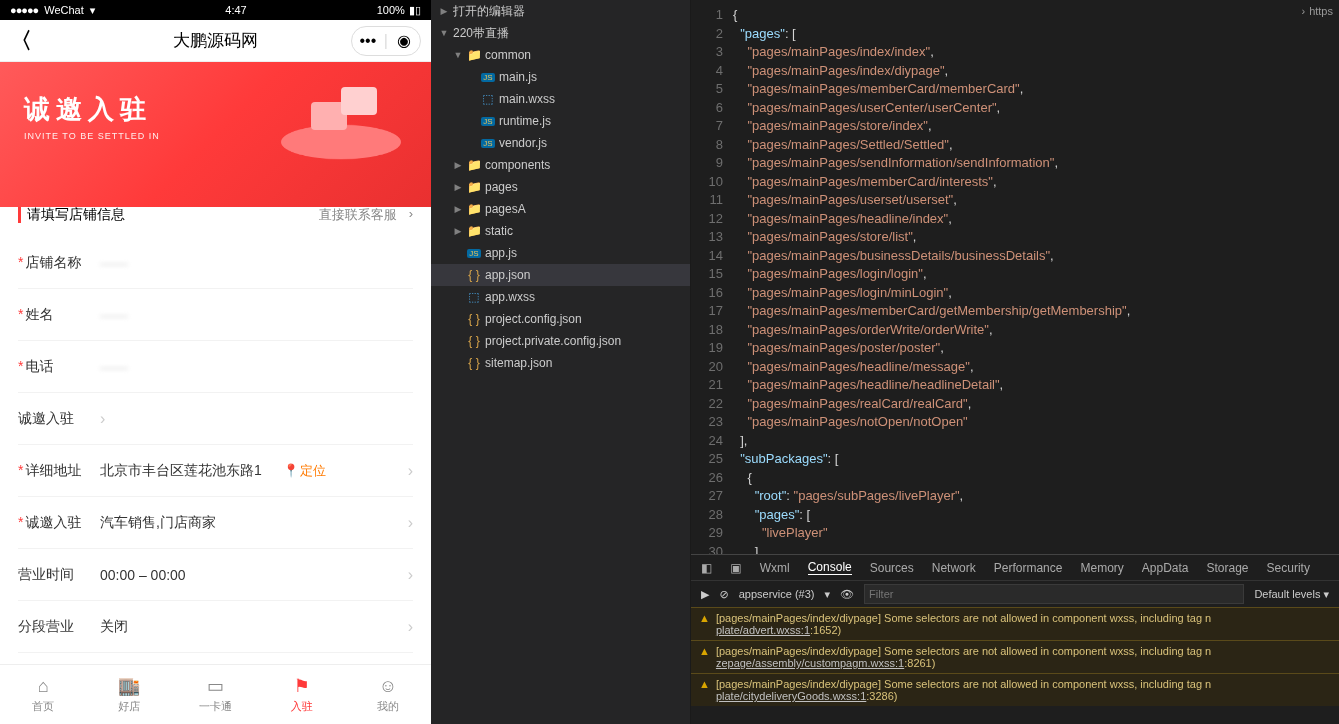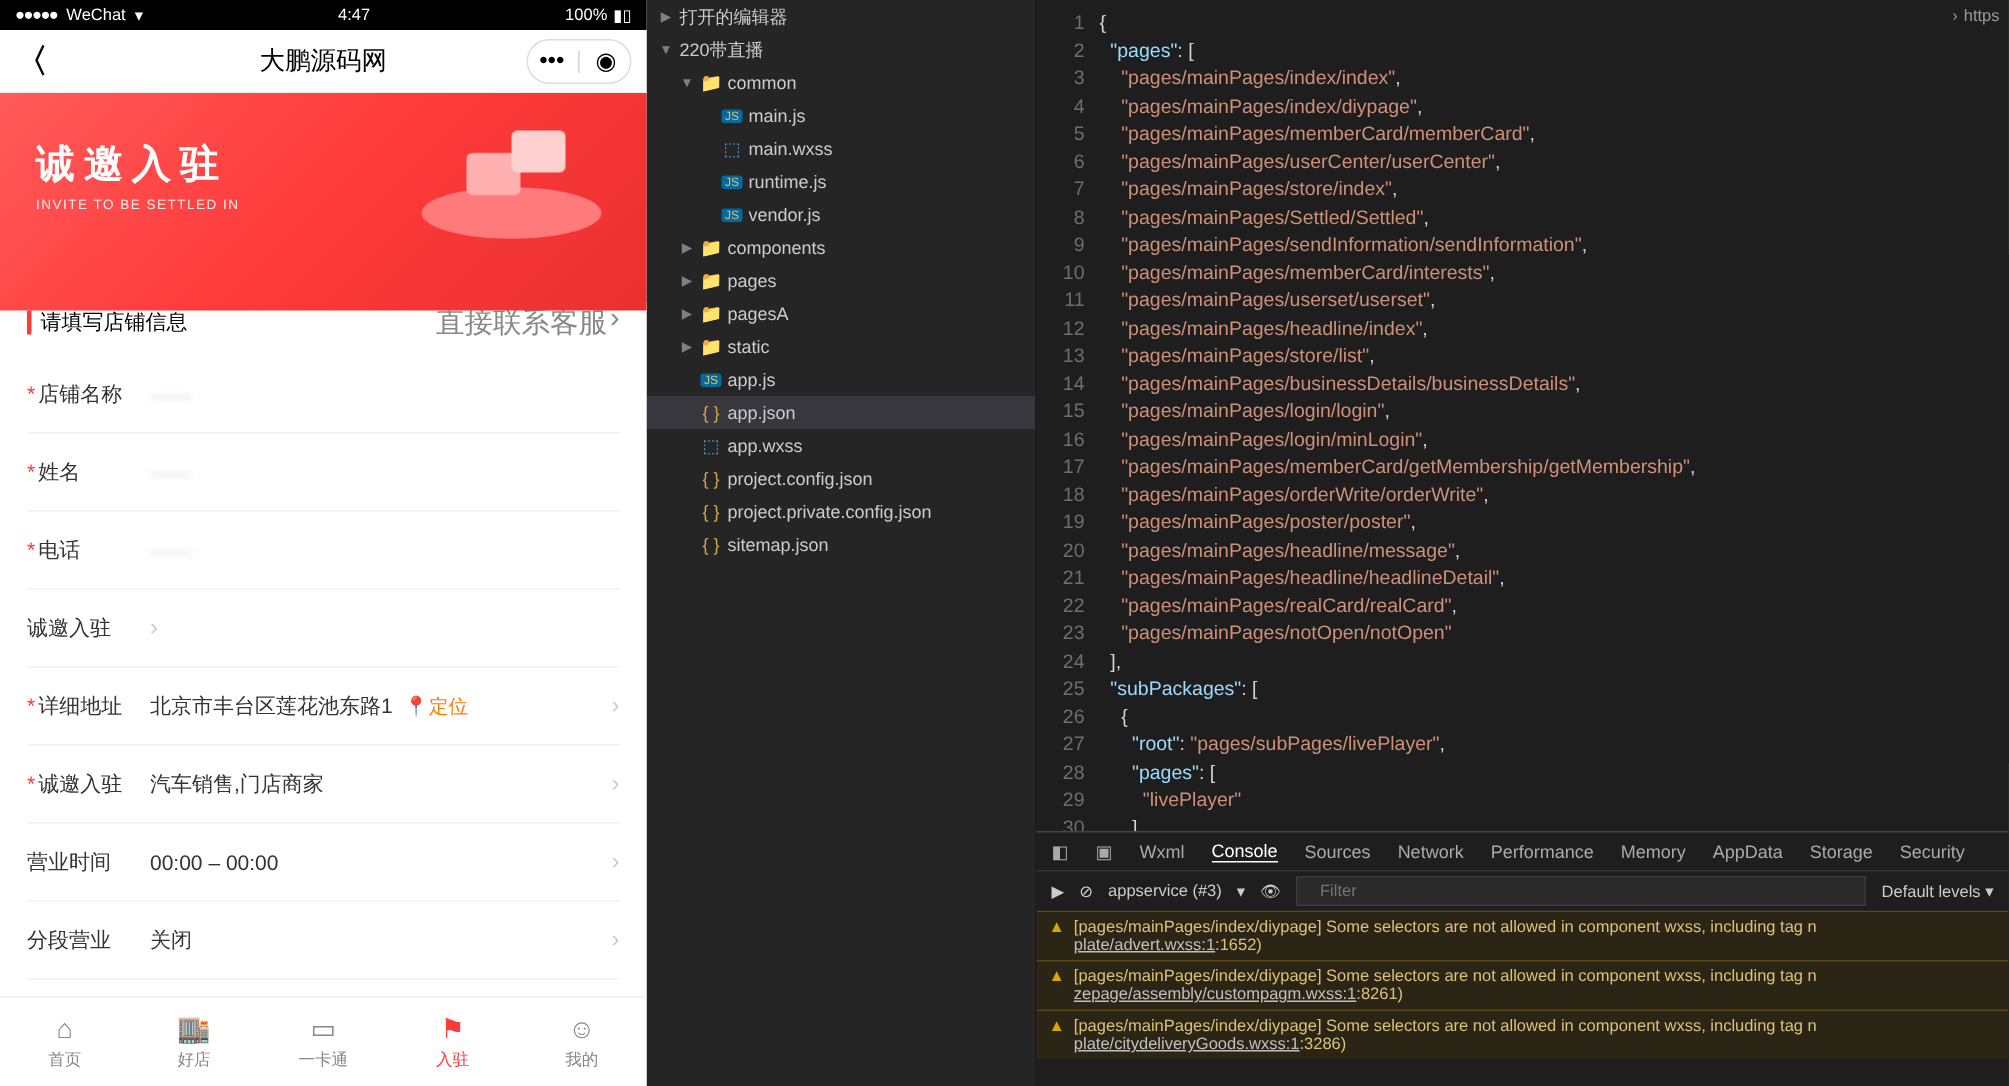--- a/index.html
+++ b/index.html
@@ -22,29 +22,29 @@
 .banner-title { font-size: 26px; font-weight: 600; letter-spacing: 6px; }
 .banner-sub { font-size: 9px; letter-spacing: 1px; margin-top: 4px; opacity: .9; }
 .banner-art { position: absolute; right: 20px; top: 20px; width: 140px; height: 100px; }
 .banner-art .platform { position:absolute; bottom:10px; left:10px; width:120px; height:60px; background:#ff7a7a; border-radius:50%; transform: rotateX(55deg); }
 .banner-art .box { position:absolute; width:36px; height:28px; background:#ffb0b0; border-radius:4px; }
 
 .form-card { background:#fff; margin:-14px 0 0 0; border-radius:10px 10px 0 0; padding: 0 18px; flex:1; overflow:hidden; }
 .form-head { display:flex; justify-content:space-between; align-items:center; height:44px; font-size:14px; }
 .form-head-left { display:flex; align-items:center; gap:6px; font-weight:500; }
 .red-bar { width:3px; height:16px; background:#ff3a3a; }
-.form-head-right { font-size:19px; color:#888; display:flex; gap:2px; }
+.form-head-right { font-size:13px; color:#888; display:flex; gap:12px; }
 
 .form-row { height:52px; border-bottom:1px solid #f2f2f2; display:flex; align-items:center; font-size:14px; }
 .f-label { width:82px; color:#333; display:flex; gap:2px; }
 .req { color:#ff3a3a; }
 .f-value { flex:1; color:#333; }
 .f-value.blur { color:#ccc; filter: blur(2px); }
 .f-chevron { color:#ccc; font-size:16px; }
-.locate { color:#ff7a00; font-size:13px; margin-left:8px; }
+.locate { color:#ff7a00; font-size:13px; margin-left:22px; }
 
 .tabbar { height:60px; border-top:1px solid #eee; display:flex; background:#fff; }
 .tab-item { flex:1; display:flex; flex-direction:column; align-items:center; justify-content:center; font-size:11px; color:#888; gap:2px; cursor:pointer; }
 .tab-item.active { color:#ff3a3a; }
 .tab-icon { font-size:18px; }
 
 
 .explorer { width: 260px; background:#252526; color:#ccc; font-size:12px; border-right:1px solid #1a1a1a; overflow:hidden; }
 .exp-row { height:22px; display:flex; align-items:center; gap:4px; padding-left:8px; cursor:pointer; white-space:nowrap; }
 .exp-row.sel { background:#37373d; }
@@ -64,21 +64,21 @@
 .s { color:#ce9178; }
 .breadcrumb { position:absolute; top:2px; right:6px; font-size:11px; color:#999; display:flex; gap:4px; align-items:center;}
 
 
 .bottom { height:170px; border-top:1px solid #444; display:flex; flex-direction:column; background:#1e1e1e; }
 .b-tabs1 { height:22px; display:flex; align-items:center; gap:18px; padding:0 10px; font-size:11px; color:#888; background:#252526; }
 .b-tabs1 .act { color:#fff; }
 .b-tabs2 { height:26px; display:flex; align-items:center; gap:18px; padding:0 10px; font-size:12px; color:#aaa; border-bottom:1px solid #333; }
 .b-tabs2 .act { color:#fff; border-bottom:1px solid #fff; }
 .b-filter { height:26px; display:flex; align-items:center; gap:10px; padding:0 10px; font-size:11px; color:#ccc; }
-.b-filter input { background:#2a2a2a; border:1px solid #3a3a3a; color:#ccc; height:20px; padding:0 15px; flex:1; font-size:11px; }
+.b-filter input { background:#2a2a2a; border:1px solid #3a3a3a; color:#ccc; height:20px; padding:0 4px; flex:1; font-size:11px; }
 .console-body { flex:1; overflow:hidden; font-family:Consolas,monospace; font-size:11px; }
 .warn-row { border-top:1px solid #5a4a1a; background:#2b2515; padding:4px 8px; color:#d9c27a; display:flex; gap:6px; }
 .warn-ico { color:#d9a500; }
 .warn-link { color:#c0c0c0; text-decoration:underline; }
 </style>
 </head>
 <body>
 
 <div class="phone">
   <div class="status-bar">

